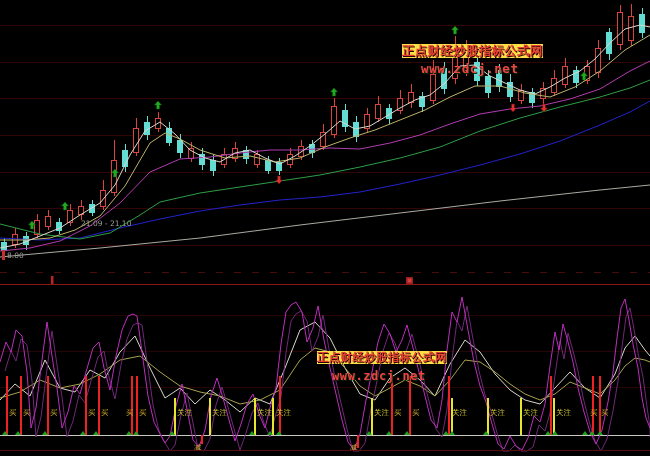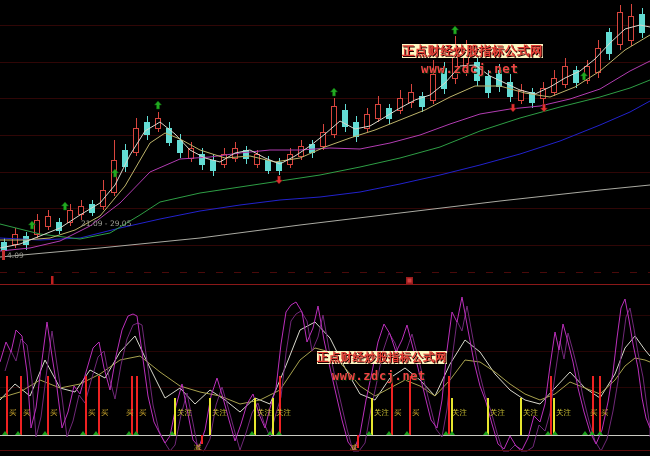--- a/index.html
+++ b/index.html
@@ -1,19 +1,19 @@
 <!DOCTYPE html>
 <html><head>
 <meta charset="utf-8">
 <style>
   html,body{margin:0;padding:0;background:#000;}
   .stage{position:relative;width:650px;height:456px;background:#000;overflow:hidden;
          font-family:"Liberation Sans",sans-serif;}
   .stage svg{position:absolute;left:0;top:0;}
-  .wm-red{position:absolute;color:#e43d34;background:#fef9c3;font-weight:bold;white-space:nowrap;
+  .wm-red{position:absolute;color:#e43d34;background:#fde047;font-weight:bold;white-space:nowrap;
           line-height:1.15;text-shadow:1px 1px 0 #260202;letter-spacing:0.3px;
           font-family:Liberation Serif, serif;}
   .wm-green{position:absolute;color:#ef4444;font-weight:bold;white-space:nowrap;
             font-family:"DejaVu Sans Mono",monospace;letter-spacing:0.6px;
             text-shadow:1px 1px 0 #0a2a0a;}
   .wm-top-title{left:402px;top:44px;font-size:12.5px;}
   .wm-top-url{left:421px;top:61px;font-size:12.5px;}
   .wm-bot-title{left:317px;top:351px;font-size:11.5px;}
   .wm-bot-url{left:332px;top:369px;font-size:12px;}
   .px-label{position:absolute;color:#9c9c94;font-size:7.5px;line-height:8px;
@@ -273,21 +273,21 @@
         <text x="601" y="415" fill="#c9a62c" font-size="7.5" font-family="&quot;DejaVu Sans&quot;,sans-serif">买</text>
         <text x="194" y="450" fill="#c9a62c" font-size="7.5" font-family="&quot;DejaVu Sans&quot;,sans-serif">减</text>
         <text x="350" y="450" fill="#c9a62c" font-size="7.5" font-family="&quot;DejaVu Sans&quot;,sans-serif">减</text>
       </g>
       <g>
         <line x1="0" y1="450" x2="650" y2="450" stroke="#5c0d0d" stroke-width="1" shape-rendering="crispEdges"></line>
       </g>
     </svg>
 
   <span class="red-tick"></span>
-  <div class="px-label px-low">4.09</div>
-  <div class="px-label px-range">21.09 - 29.05</div>
+  <div class="px-label px-low">8.00</div>
+  <div class="px-label px-range">21.09 - 21.10</div>
 
   <div class="wm-red wm-top-title">正点财经炒股指标公式网</div>
   <div class="wm-green wm-top-url">www.zdcj.net</div>
 
   <div class="wm-red wm-bot-title">正点财经炒股指标公式网</div>
   <div class="wm-green wm-bot-url">www.zdcj.net</div>
 </div>
 
 </body></html>

